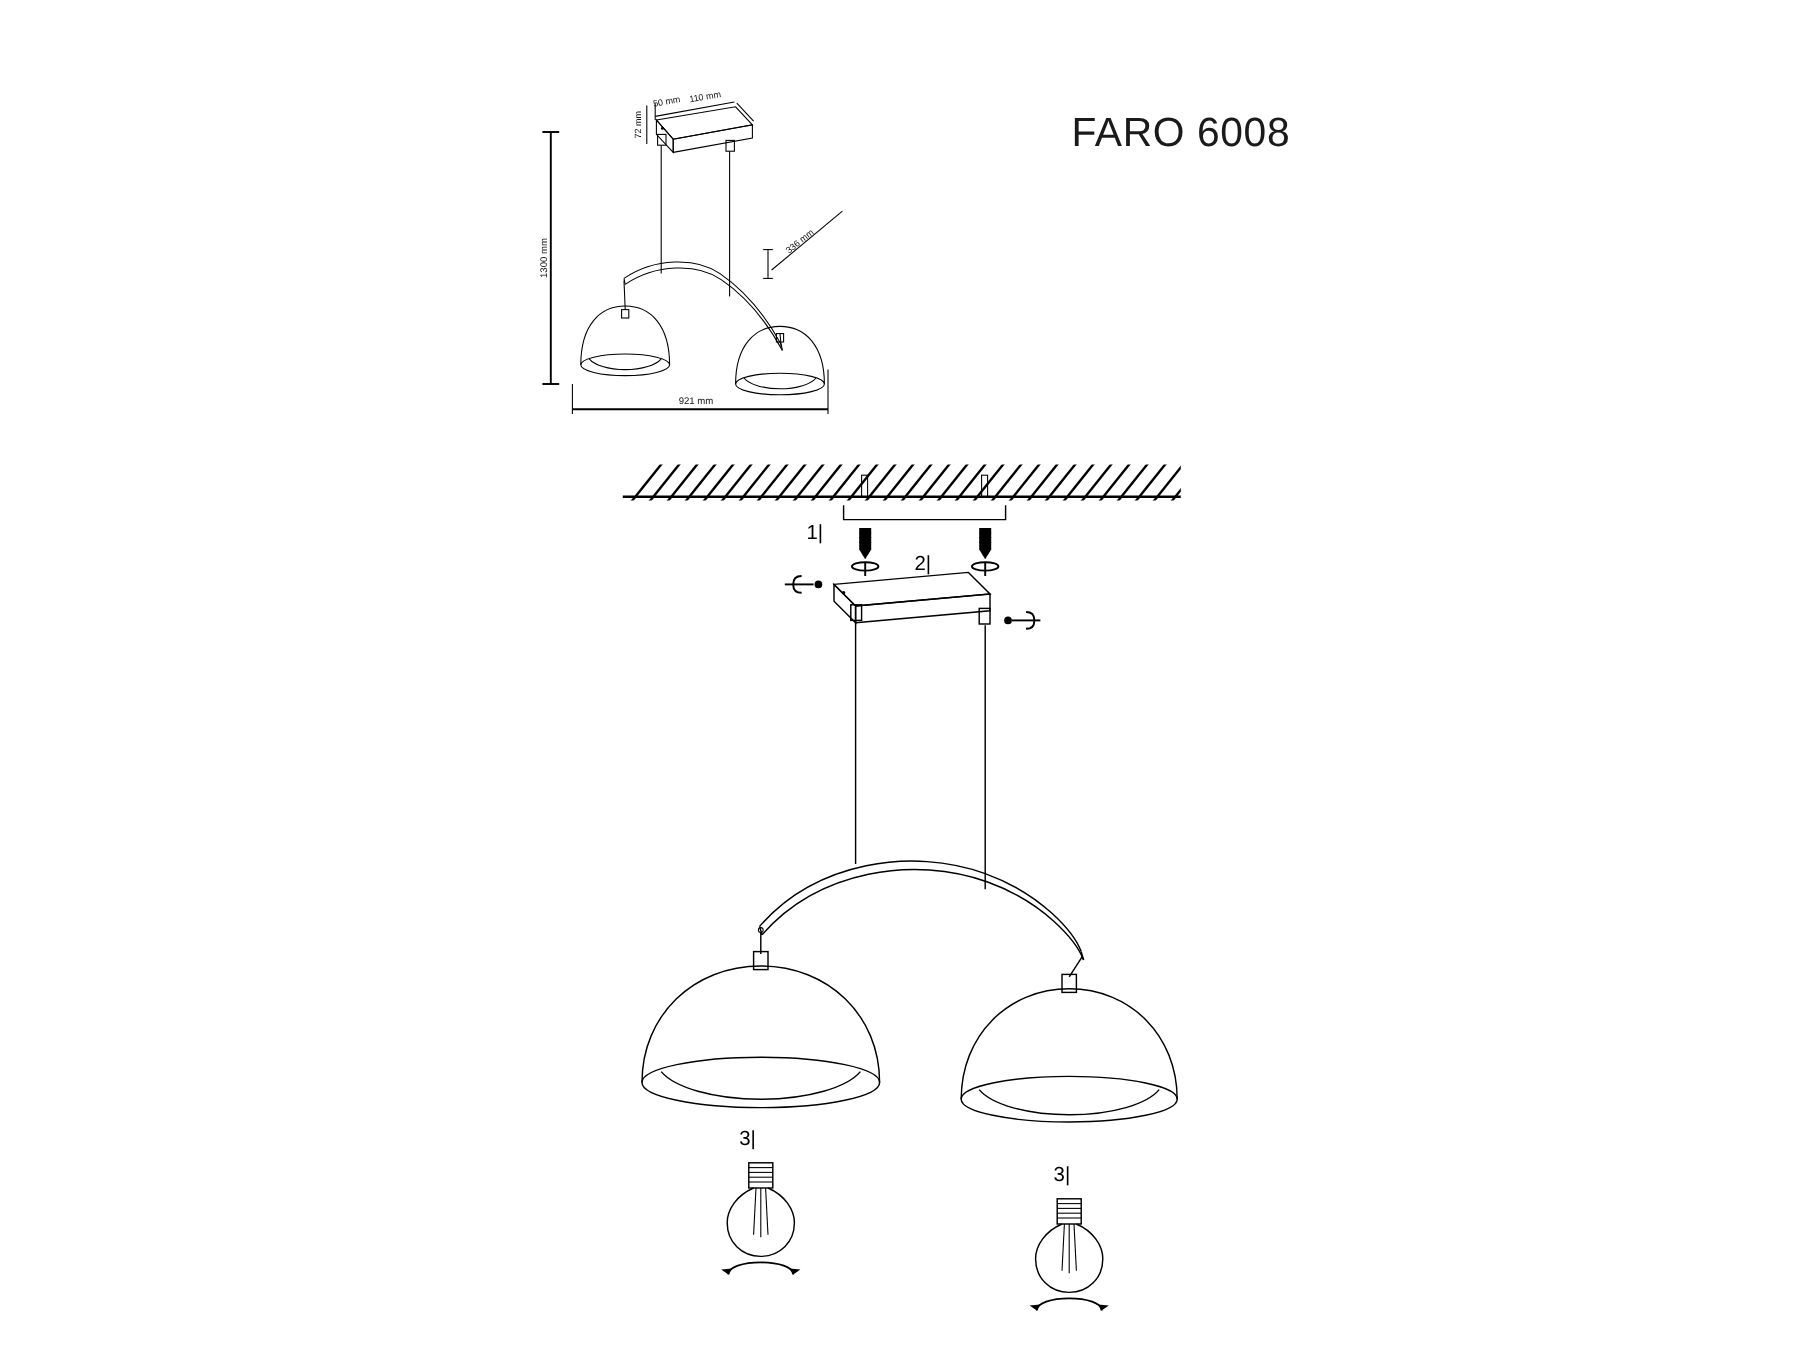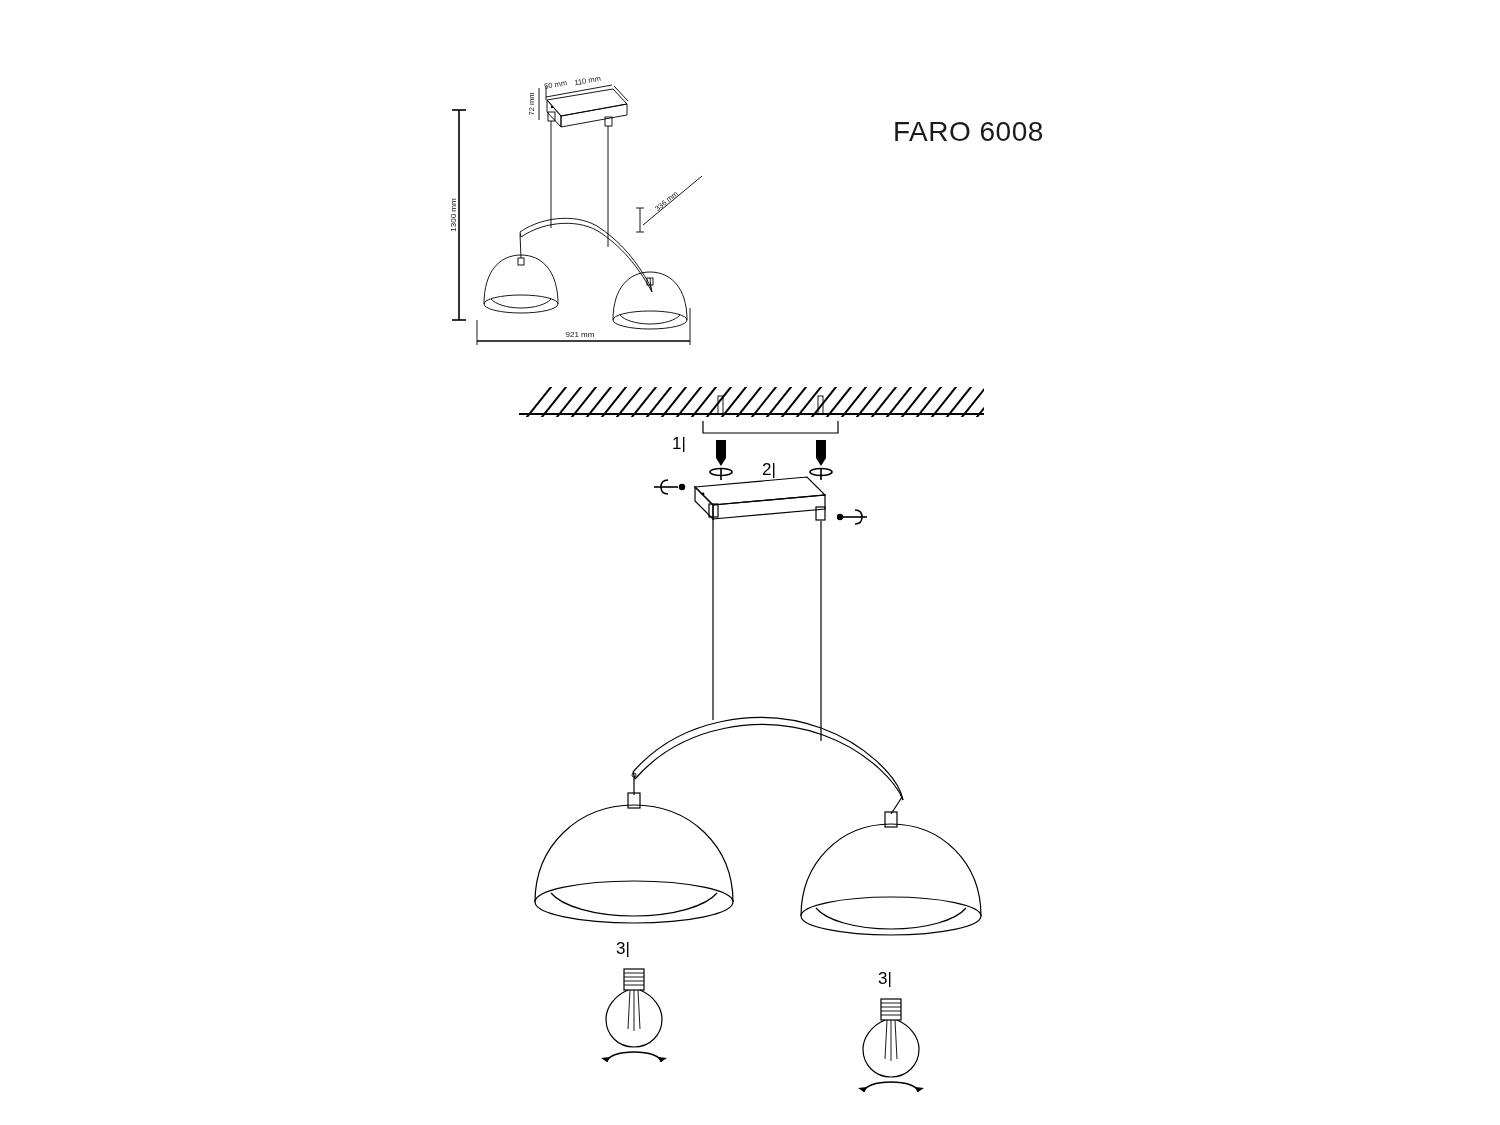--- a/index.html
+++ b/index.html
@@ -20,27 +20,26 @@
     position: absolute;
     left: 0;
     top: 0;
     width: 1500px;
     height: 1125px;
   }
   .product-title {
     position: absolute;
     left: 893px;
     top: 92px;
-    font-size: 28px;
+    font-size: 34px;
     letter-spacing: 0.5px;
     color: #1a1a1a;
     font-family: "Liberation Sans", sans-serif;
     white-space: nowrap;
     user-select: none;
-    margin-top: 24px;
   }
   svg { display: block; }
   .ln { stroke: #000; fill: none; stroke-width: 1.2; }
   .ln-thin { stroke: #000; fill: none; stroke-width: 0.9; }
   .ln-med { stroke: #000; fill: none; stroke-width: 1.6; }
   .ln-bold { stroke: #000; fill: none; stroke-width: 2.2; }
   .hatch { stroke: #000; stroke-width: 2.0; }
   .fillblk { fill: #000; stroke: none; }
   .dim-txt {
     font-family: "Liberation Sans", sans-serif;

